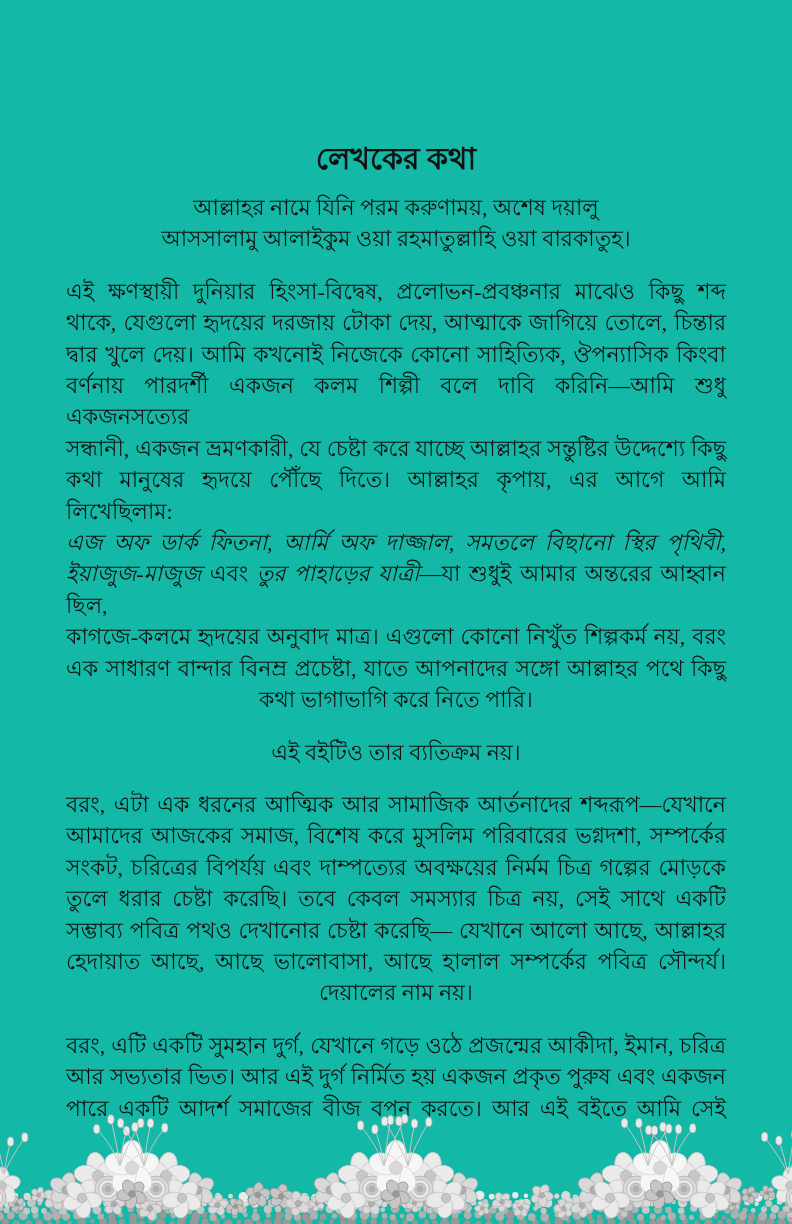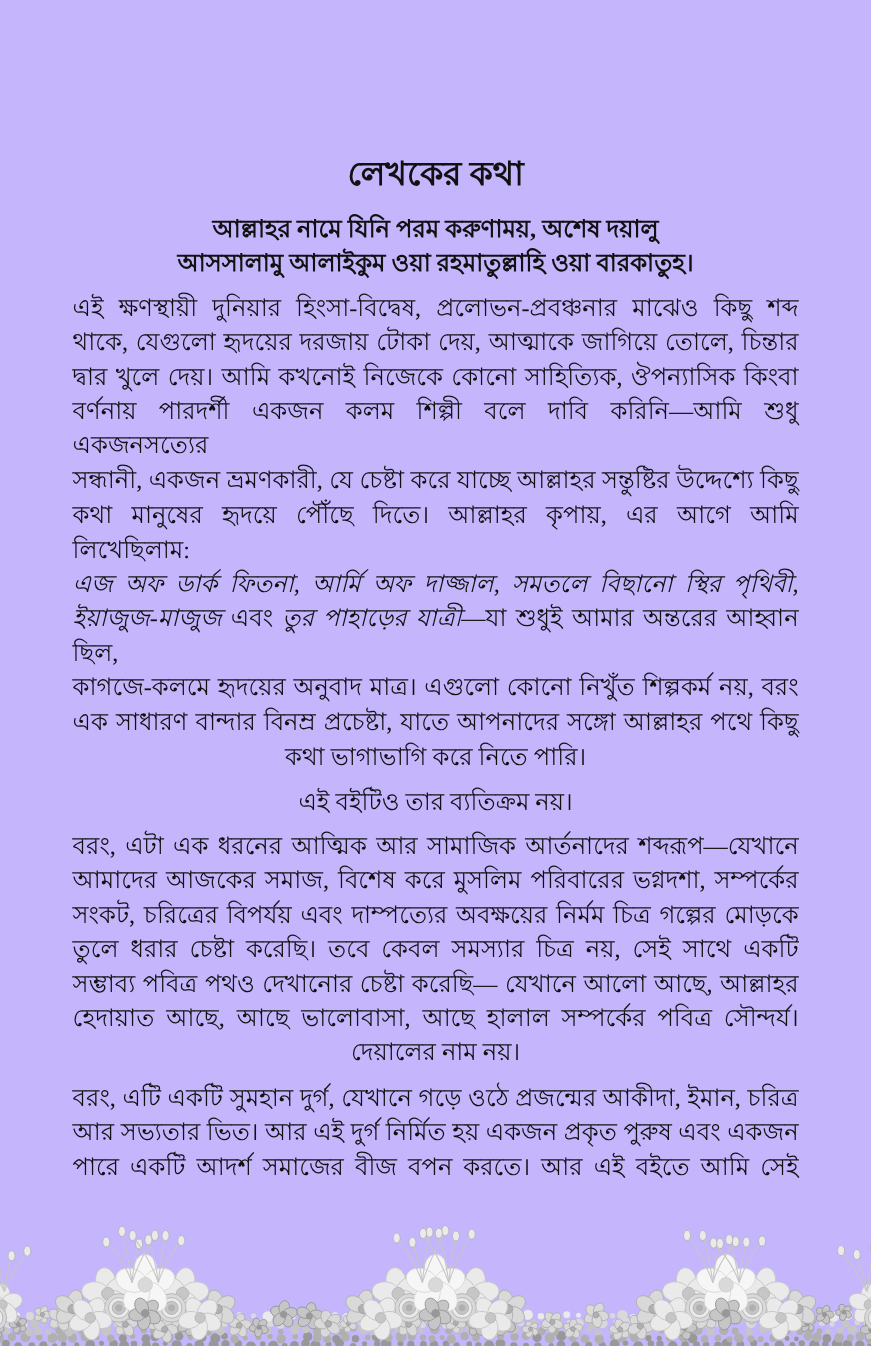--- a/index.html
+++ b/index.html
@@ -1,19 +1,19 @@
 <!DOCTYPE html>
 <html lang="bn"><head>
 <meta charset="utf-8">
 <style>
   html,body{margin:0;padding:0;background:#ffffff;}
   .page{
     position:relative;
     width:792px;height:1224px;
-    background:#c4b5fd;
+    background:#14b8a6;
     overflow:hidden;
     font-family:"Liberation Serif","DejaVu Serif",serif;
     color:#111111;
   }
   .content{
     position:absolute;
     left:66px;top:0;
     width:660px;
   }
   .title{
@@ -21,24 +21,23 @@
     text-align:center;
     font-size:30px;
     font-weight:bold;
     line-height:38px;
   }
   .invocation{
     margin-top:14px;
     text-align:center;
     font-size:22px;
     line-height:38px;
-    font-weight:bold;
   }
   .invocation .line{text-align:center;}
-  .para{margin-top:9px;}
+  .para{margin-top:21px;}
   .line{
     font-size:22px;
     line-height:31.4px;
     text-align:center;
   }
   .line.stretch{
     text-align:justify;
     text-align-last:justify;
   }
   .seg.italic{font-style:italic;}

